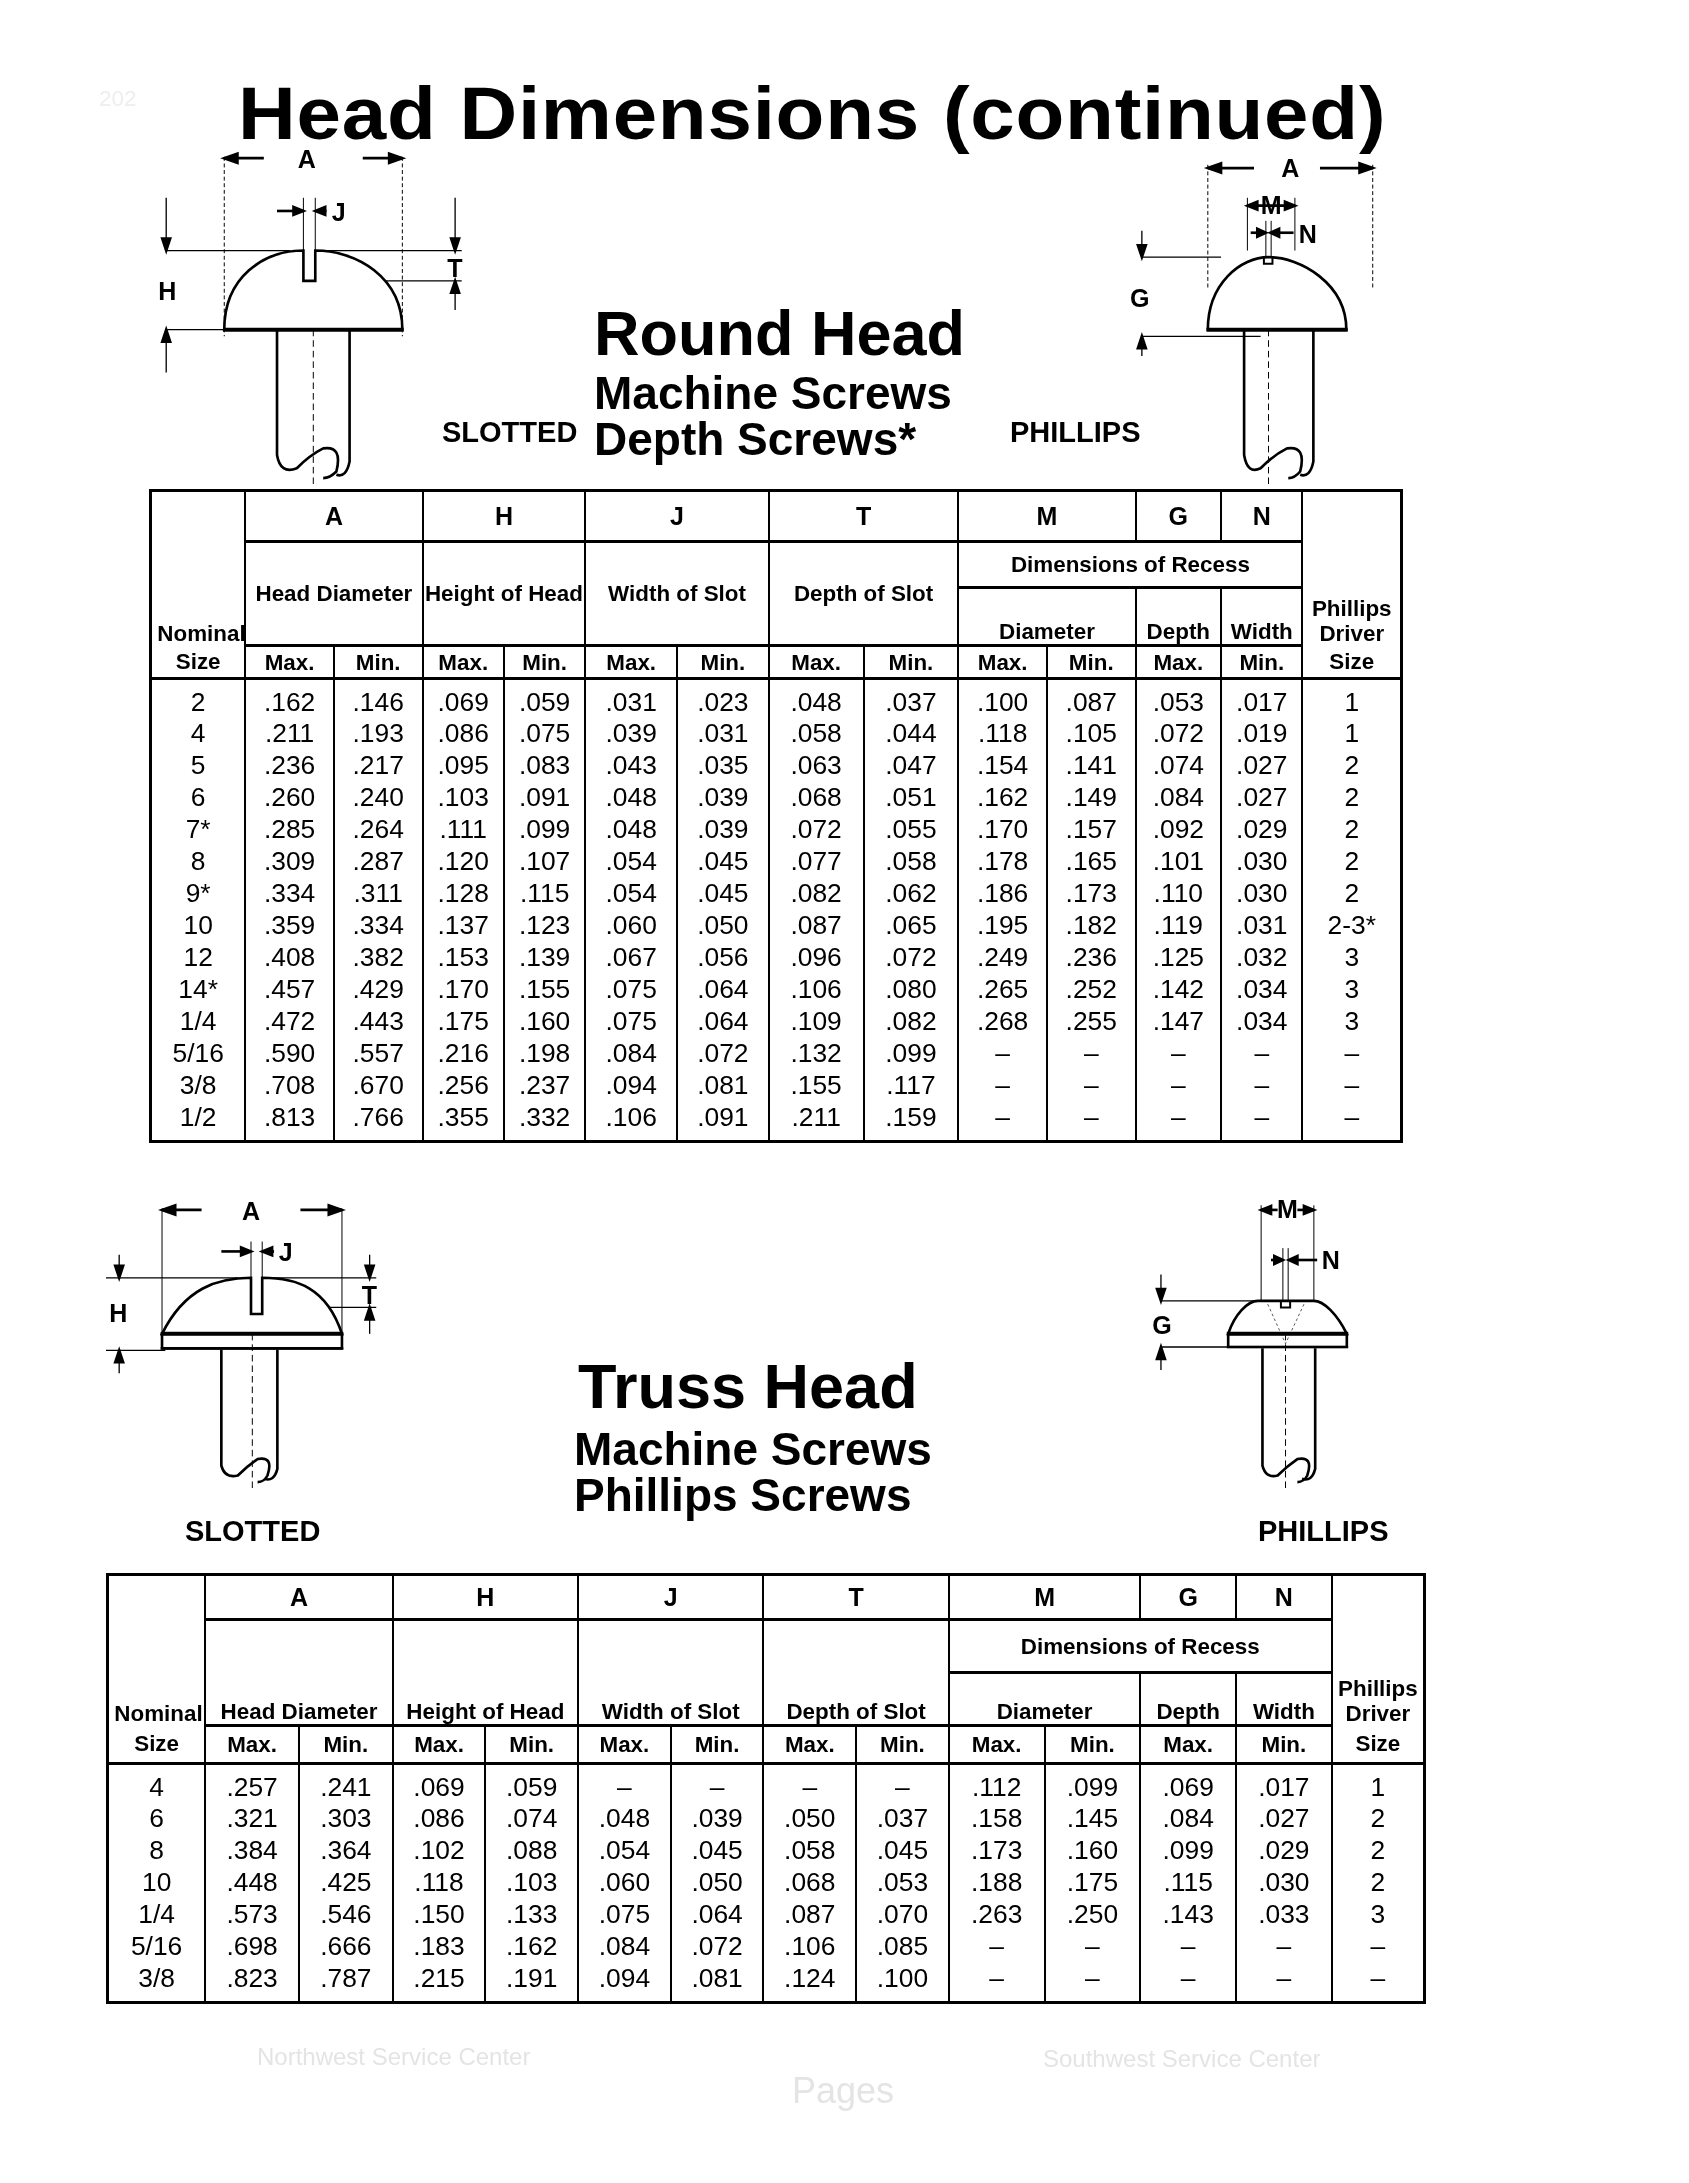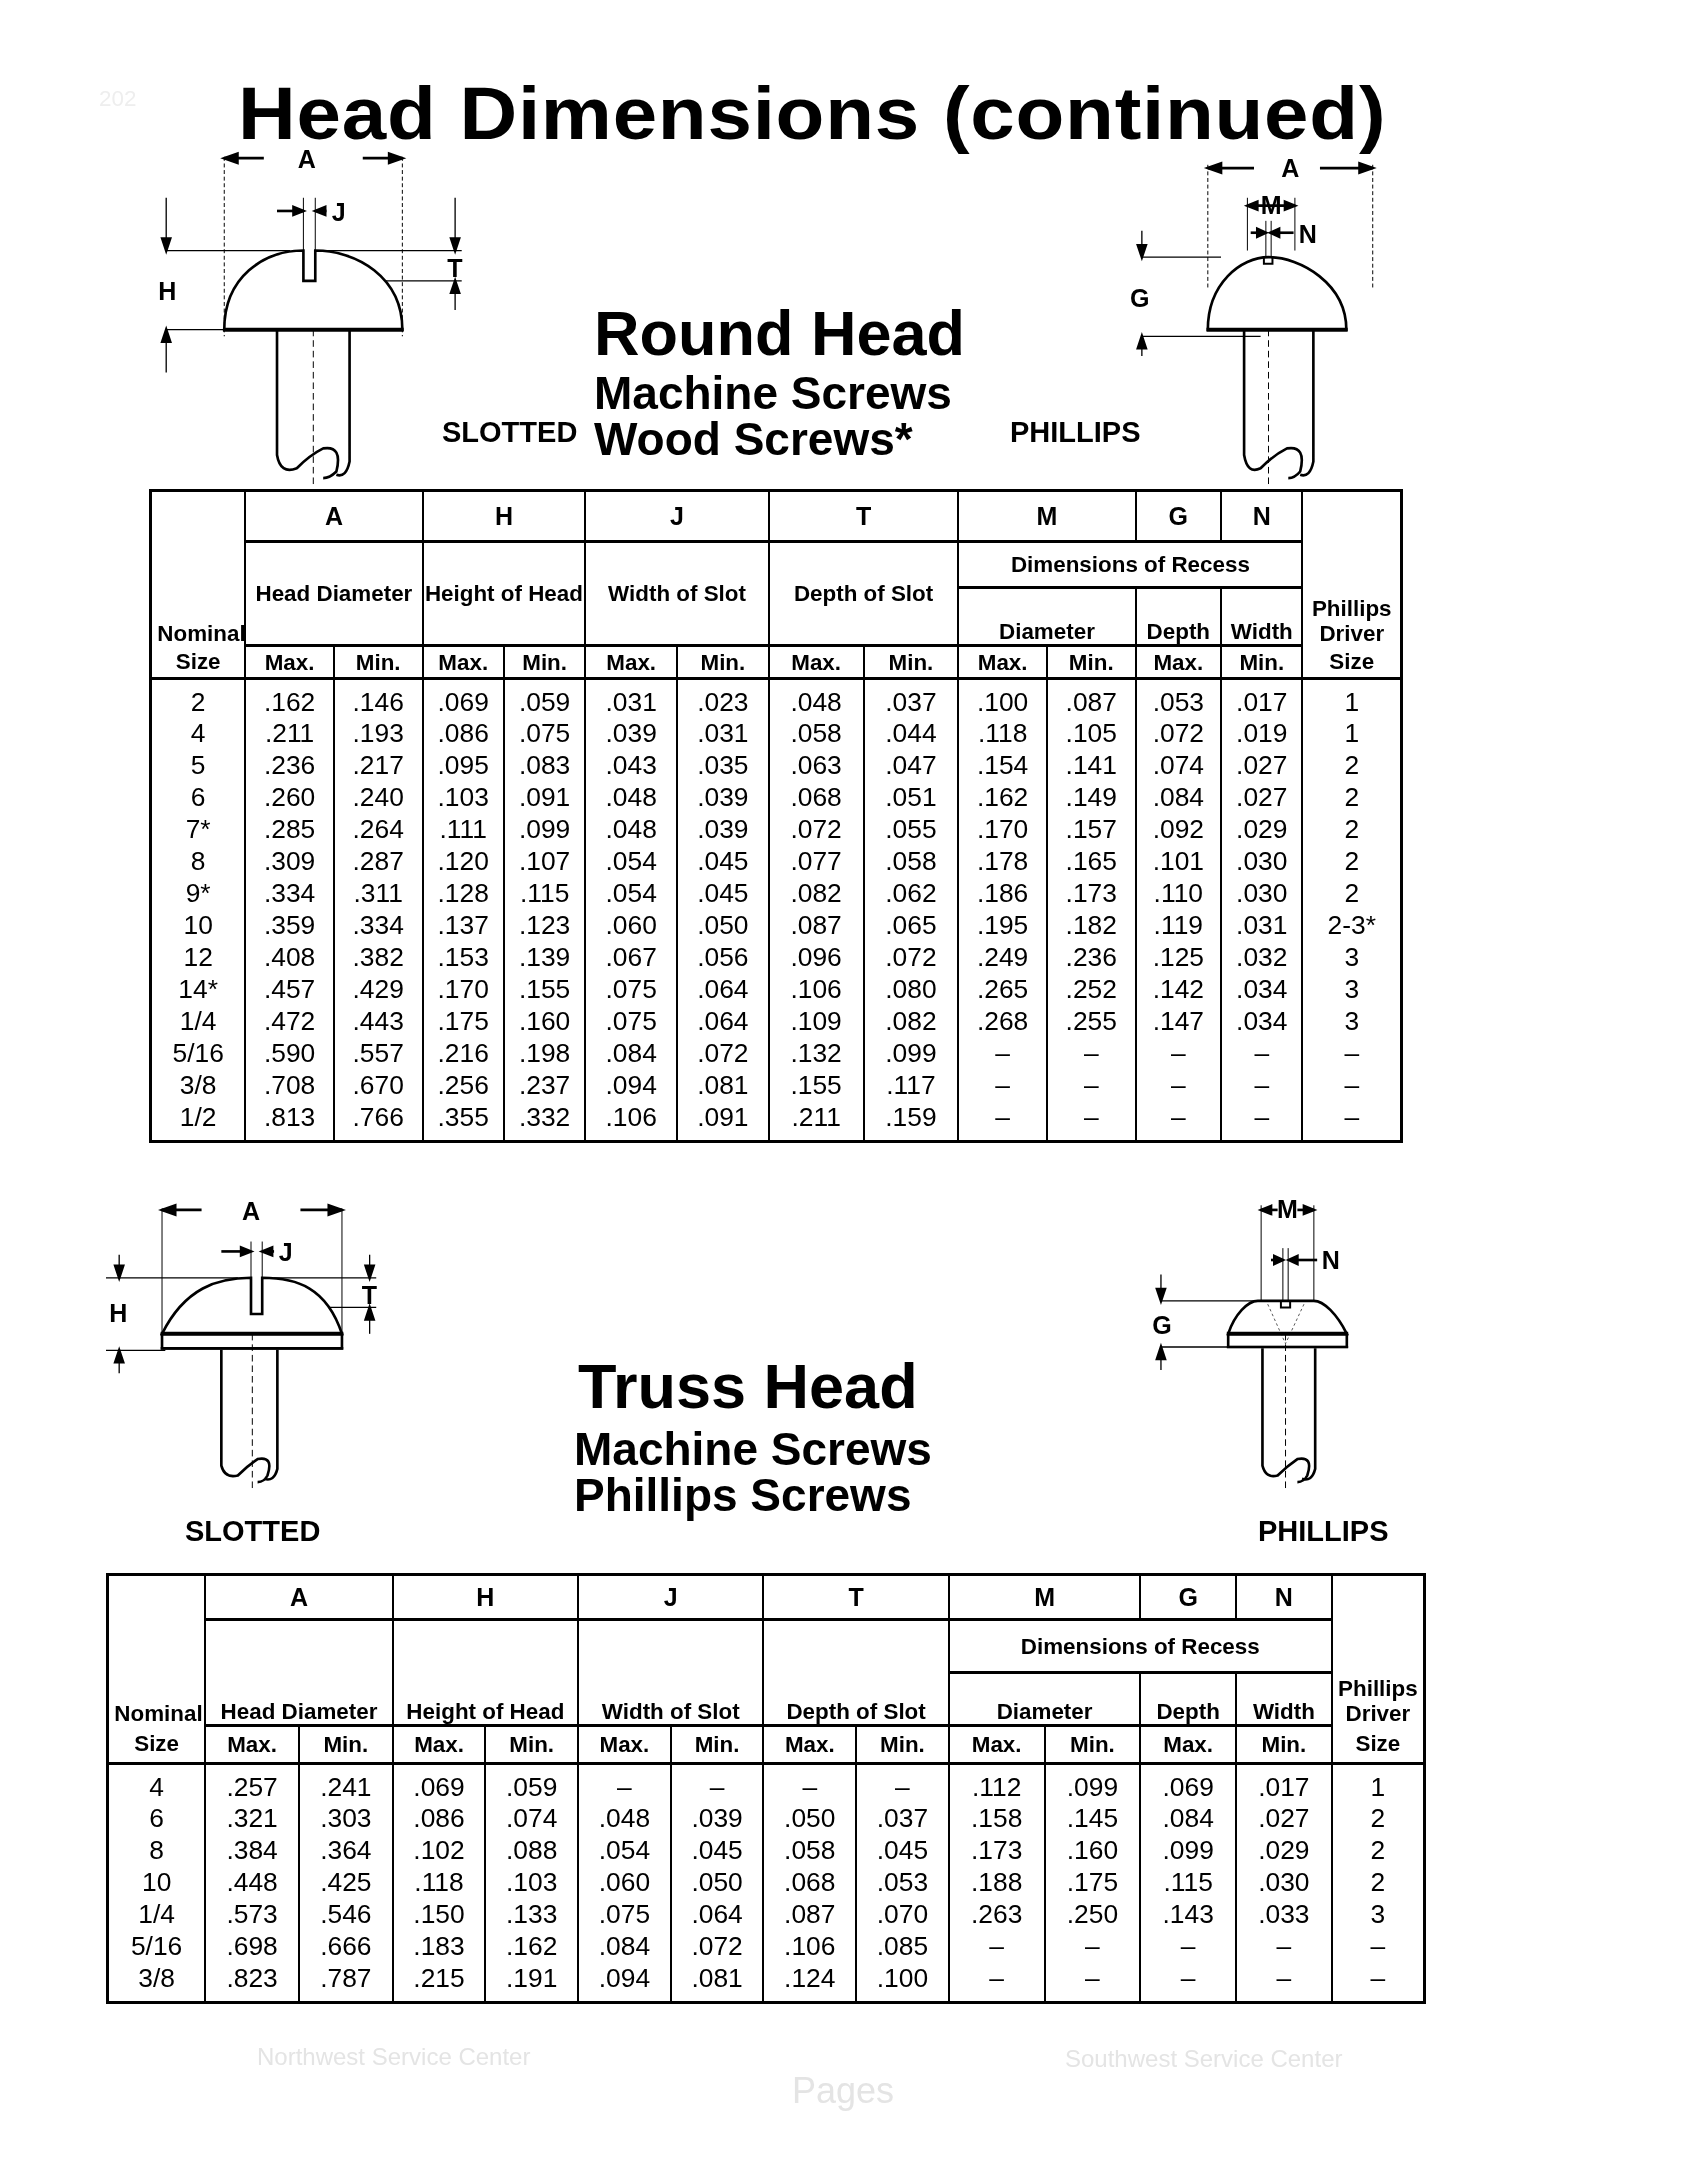--- a/index.html
+++ b/index.html
@@ -90,21 +90,21 @@
     <text x="245" y="35" font-size="38" font-weight="bold" text-anchor="middle" font-family="Liberation Sans, sans-serif">A</text>
     <text x="283" y="115" font-size="38" font-weight="bold" font-family="Liberation Sans, sans-serif">J</text>
     <text x="20" y="235" font-size="38" font-weight="bold" font-family="Liberation Sans, sans-serif">H</text>
     <text x="458" y="200" font-size="38" font-weight="bold" font-family="Liberation Sans, sans-serif">T</text>
   </svg>
 
   <div class="abs variant" style="left:442px; top:416px;">SLOTTED</div>
 
   <div class="abs sec-title big" style="left:594px; top:297px; width:423px;">Round Head</div>
   <div class="abs sec-title sub" style="left:594px; top:370px; width:423px;">Machine Screws</div>
-  <div class="abs sec-title sub" style="left:594px; top:416px; width:423px;">Wood Screws*</div>
+  <div class="abs sec-title sub" style="left:594px; top:416px; width:423px;">Depth Screws*</div>
 
   <div class="abs variant" style="left:1010px; top:416px;">PHILLIPS</div>
 
   <svg style="left:1122px; top:145px;" width="264" height="343" viewBox="0 0 400 520">
     <g stroke="#000" fill="none" stroke-width="4">
       <line x1="130" y1="30" x2="130" y2="220" stroke-width="1.5" stroke-dasharray="6,4"></line>
       <line x1="380" y1="30" x2="380" y2="220" stroke-width="1.5" stroke-dasharray="6,4"></line>
       <line x1="130" y1="35" x2="200" y2="35"></line>
         <polygon points="130,35 150,28 150,42" fill="#000"></polygon>
       <line x1="300" y1="35" x2="380" y2="35"></line>
@@ -695,15 +695,15 @@
           <td class="thin">–</td>
           <td>–</td>
           <td class="thin">–</td>
           <td>–</td>
         </tr>
       </tbody>
   </table>
 </div>
 
 <div class="abs footer-ghost" style="left:257px; top:2043px;">Northwest Service Center</div>
-<div class="abs footer-ghost" style="left:1065px; top:2045px;">Southwest Service Center</div>
+<div class="abs footer-ghost" style="left:1043px; top:2045px;">Southwest Service Center</div>
 <div class="abs footer-ghost" style="left:792px; top:2070px; font-size:36px;">Pages</div>
 
 
 </body></html>

